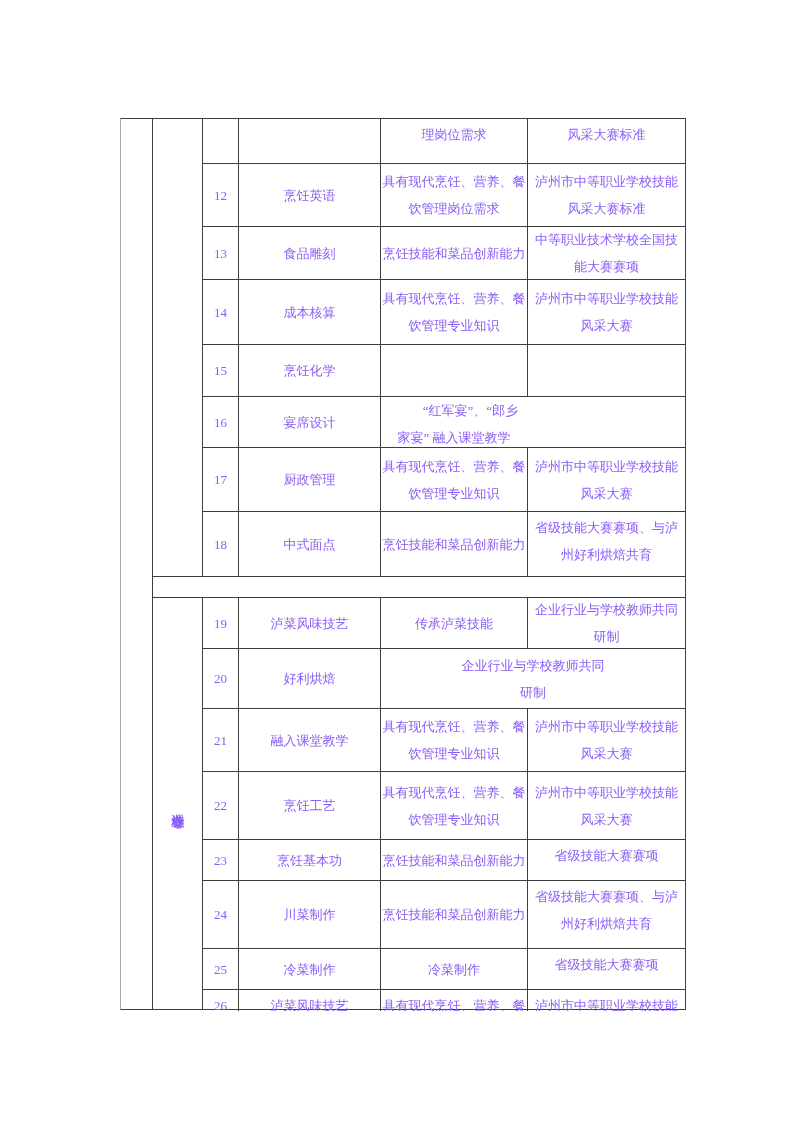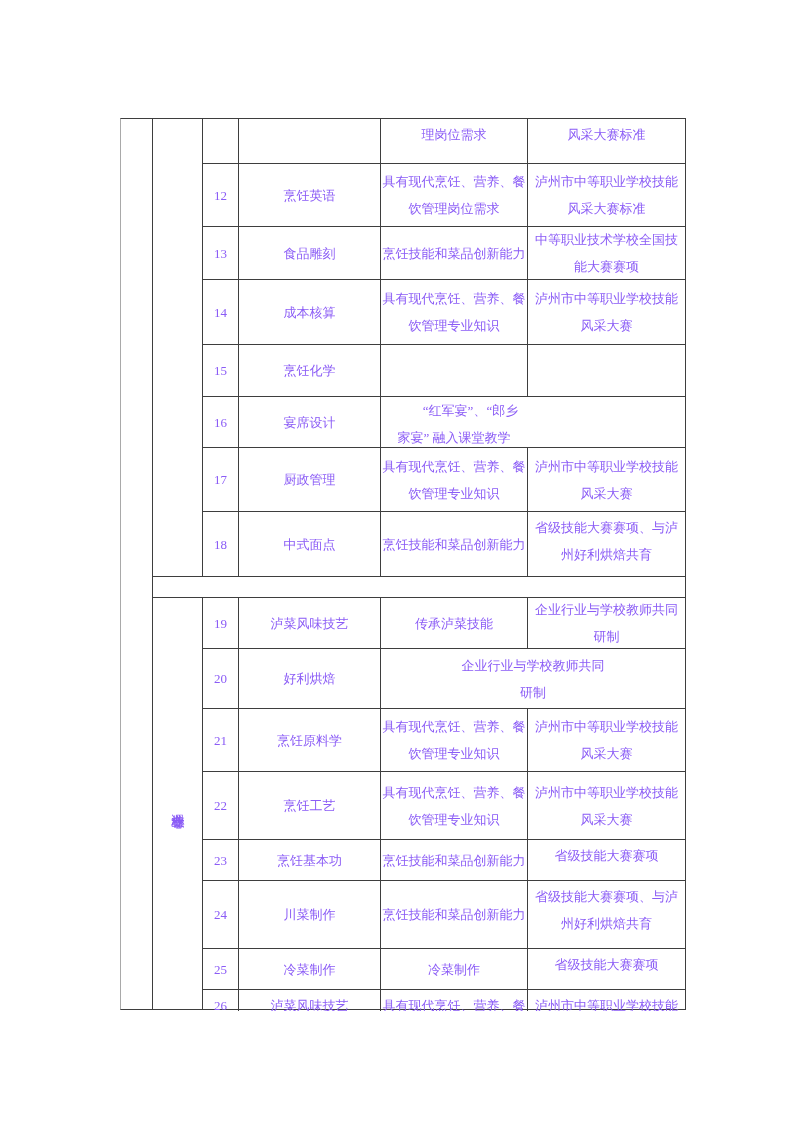--- a/index.html
+++ b/index.html
@@ -192,21 +192,21 @@
 研制</div>
             </div>
             <div class="row" style="height: 60px; flex: 0 0 60px;">
               <div class="cell c-num">20</div>
               <div class="cell c-course">好利烘焙</div>
               <div class="cell c-std">企业行业与学校教师共同
 研制</div>
             </div>
             <div class="row" style="height: 63px; flex: 0 0 63px;">
               <div class="cell c-num">21</div>
-              <div class="cell c-course">烹饪原料学</div>
+              <div class="cell c-course">融入课堂教学</div>
               <div class="cell c-desc">具有现代烹饪、营养、餐
 饮管理专业知识</div>
               <div class="cell c-std">泸州市中等职业学校技能
 风采大赛</div>
             </div>
             <div class="row" style="height: 68px; flex: 0 0 68px;">
               <div class="cell c-num">22</div>
               <div class="cell c-course">烹饪工艺</div>
               <div class="cell c-desc">具有现代烹饪、营养、餐
 饮管理专业知识</div>

